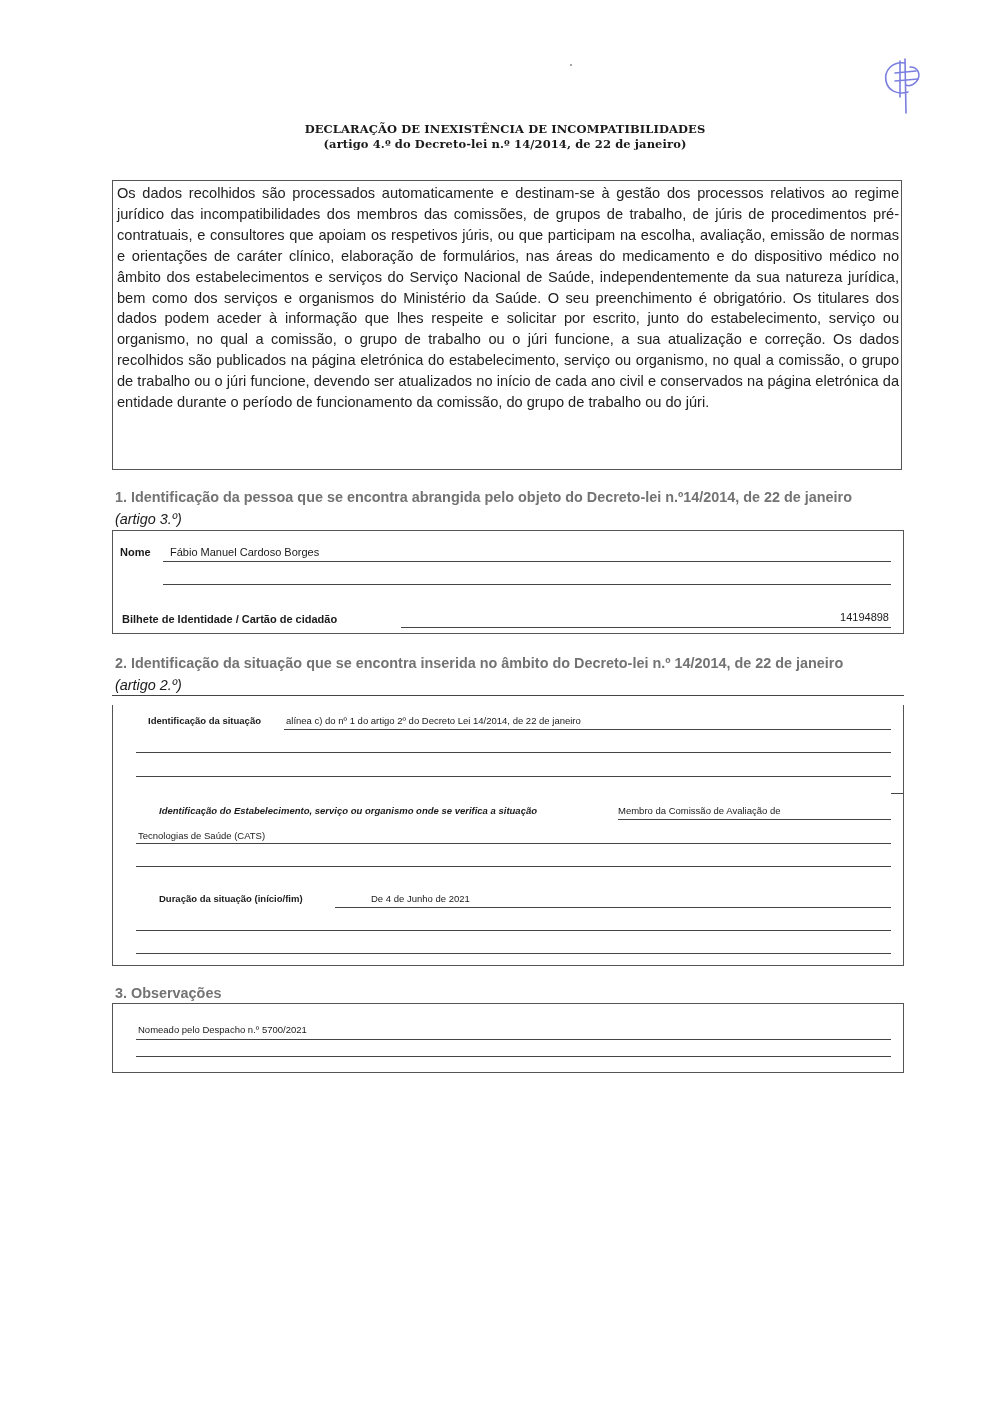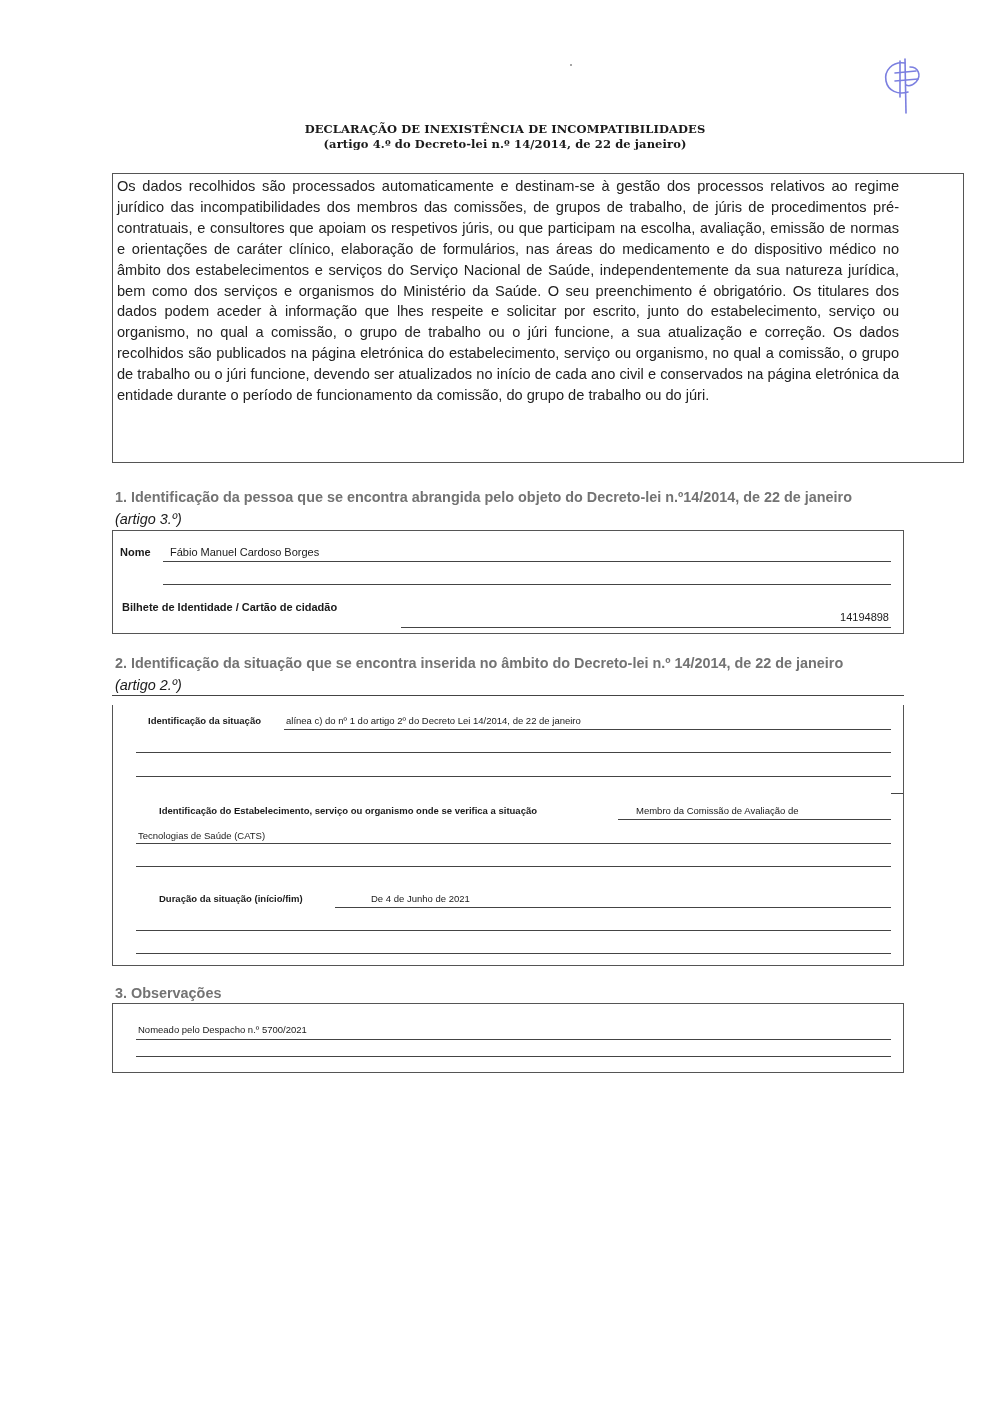--- a/index.html
+++ b/index.html
@@ -6,21 +6,21 @@
   body { width: 1000px; height: 1414px; position: relative; overflow: hidden; color: #1a1a1a; }
   .abs { position: absolute; }
   .serif { font-family: "DejaVu Serif", "Liberation Serif", serif; }
   .sans { font-family: "Liberation Sans", "DejaVu Sans", sans-serif; }
 
   .dot { left: 570px; top: 64px; width: 2px; height: 2px; background: #888; border-radius: 50%; }
   .signature { left: 878px; top: 55px; width: 50px; height: 62px; }
 
   .title { left: 0; width: 1010px; top: 122px; text-align: center; font-weight: bold; font-size: 11.5px; line-height: 15px; letter-spacing: 0.1px; }
 
-  .notice-box { left: 112px; top: 173px; width: 852px; height: 290px; border: 1.5px solid #555; box-sizing: border-box; }
+  .notice-box { left: 112px; top: 180px; width: 790px; height: 290px; border: 1.5px solid #555; box-sizing: border-box; }
   .notice-text { position: absolute; left: 4px; top: 2px; width: 782px; font-size: 14.6px; line-height: 20.9px; text-align: justify; color: #222; }
 
   .section-heading { font-weight: bold; font-size: 14.4px; color: #737373; }
   .section-sub { font-style: italic; font-size: 14.4px; color: #1a1a1a; }
 
   .box { border: 1.5px solid #555; box-sizing: border-box; }
   .rule { position: absolute; height: 0; border-top: 1.3px solid #444; }
   .label { font-weight: bold; font-size: 11px; color: #1a1a1a; white-space: nowrap; }
   .value { font-size: 11px; color: #1a1a1a; white-space: nowrap; }
   .small-label { font-weight: bold; font-size: 9.5px; color: #1a1a1a; white-space: nowrap; }
@@ -53,40 +53,40 @@
 
 <div class="abs section-heading sans" style="left:115px; top:489px;">1. Identificação da pessoa que se encontra abrangida pelo objeto do Decreto-lei n.º14/2014, de 22 de janeiro</div>
 <div class="abs section-sub sans" style="left:115px; top:511px;">(artigo 3.º)</div>
 
 <div class="abs box" style="left:112px; top:530px; width:792px; height:104px;">
   <div class="abs label sans" style="left:7px; top:15px;">Nome</div>
   <div class="abs value sans" style="left:57px; top:15px;">Fábio Manuel Cardoso Borges</div>
   <div class="rule" style="left:50px; top:30px; width:728px;"></div>
   <div class="rule" style="left:50px; top:53px; width:728px;"></div>
 
-  <div class="abs label sans" style="left:9px; top:70px;text-align:center;">Bilhete de Identidade / Cartão de cidadão</div>
+  <div class="abs label sans" style="left:9px; top:82px;text-align:center;">Bilhete de Identidade / Cartão de cidadão</div>
   <div class="abs value sans" style="right:14px; top:80px;">14194898</div>
   <div class="rule" style="left:288px; top:96px; width:490px;"></div>
 </div>
 
 <div class="abs section-heading sans" style="left:115px; top:655px;">2. Identificação da situação que se encontra inserida no âmbito do Decreto-lei n.º 14/2014, de 22 de janeiro</div>
 <div class="abs section-sub sans" style="left:115px; top:677px;">(artigo 2.º)</div>
 <div class="rule" style="left:112px; top:695px; width:792px;"></div>
 
 <div class="abs" style="left:112px; top:705px; width:792px; height:261px; border-left:1.5px solid #555; border-right:1.5px solid #555; border-bottom:1.5px solid #555; box-sizing:border-box;">
   <div class="abs small-label sans" style="left:35px; top:10px;">Identificação da situação</div>
   <div class="abs small-value sans" style="left:173px; top:10px;">alínea c) do nº 1 do artigo 2º do Decreto Lei 14/2014, de 22 de janeiro</div>
   <div class="rule" style="left:171px; top:24px; width:607px;"></div>
   <div class="rule" style="left:23px; top:47px; width:755px;"></div>
   <div class="rule" style="left:23px; top:71px; width:755px;"></div>
 
   <div class="rule" style="left:778px; top:88px; width:12px;"></div>
 
-  <div class="abs small-label sans" style="left:46px; top:100px;">Identificação do Estabelecimento, serviço ou organismo onde se verifica a situação</div>
-  <div class="abs small-value sans" style="left:507px; top:100px;padding-left:16px;">Membro da Comissão de Avaliação de</div>
+  <div class="abs small-label sans" style="left:46px; top:100px;font-style:italic;">Identificação do Estabelecimento, serviço ou organismo onde se verifica a situação</div>
+  <div class="abs small-value sans" style="left:489px; top:100px;padding-left:16px;">Membro da Comissão de Avaliação de</div>
   <div class="rule" style="left:505px; top:114px; width:273px;"></div>
   <div class="abs small-value sans" style="left:25px; top:125px;">Tecnologias de Saúde (CATS)</div>
   <div class="rule" style="left:23px; top:138px; width:755px;"></div>
   <div class="rule" style="left:23px; top:161px; width:755px;"></div>
 
   <div class="abs small-label sans" style="left:46px; top:188px;">Duração da situação (início/fim)</div>
   <div class="abs small-value sans" style="left:226px; top:188px;padding-left:32px;">De 4 de Junho de 2021</div>
   <div class="rule" style="left:222px; top:202px; width:556px;"></div>
   <div class="rule" style="left:23px; top:225px; width:755px;"></div>
   <div class="rule" style="left:23px; top:248px; width:755px;"></div>

